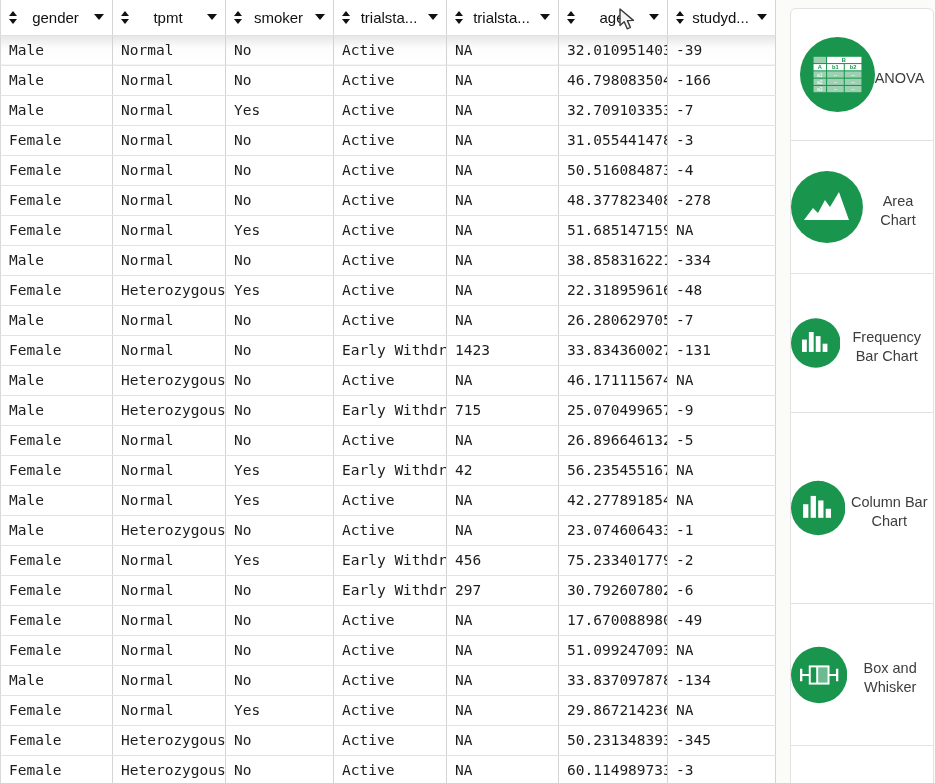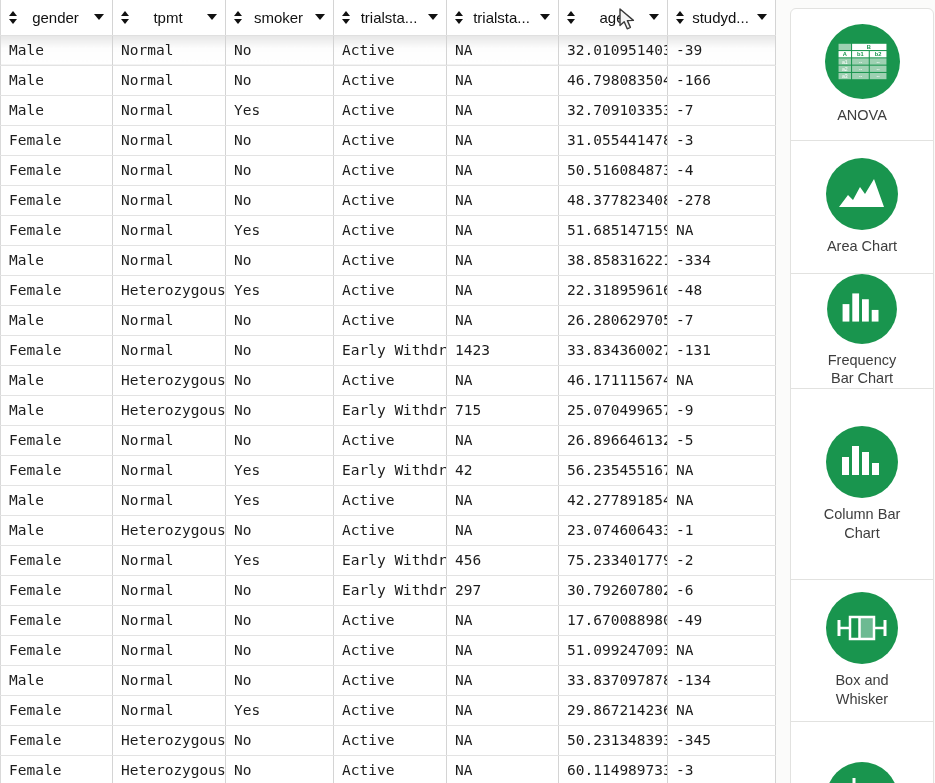--- a/index.html
+++ b/index.html
@@ -38,29 +38,29 @@
     border-bottom:1px solid #e3e3e3; background:#fff;
   }
   tbody tr:first-child td {
     background:linear-gradient(to bottom, #e6e6e6 0px, #fdfdfd 13px, #ffffff 100%);
   }
 
   
   .sidebar { position:absolute; left:790px; top:8px; width:144px; }
   .chart-card {
     background:#fff; border:1px solid #e2e2e0; margin-top:-1px;
-    display:flex; flex-direction:column; align-items:center; justify-content:center;
+    display:flex; flex-direction:row; align-items:center; justify-content:center;
     text-align:center; cursor:pointer;
   }
   .chart-card:first-child { border-radius:6px 6px 0 0; margin-top:0; }
   .card-label {
     font-size:14.5px; color:#3d3d3d; line-height:1.28; margin-top:7px;
     max-width:95px;
   }
-  .h-c1{height:133px;} .h-c2{height:134px;} .h-c3{height:116px;} .h-c4{height:192px;} .h-c5{height:143px;} .h-c6{height:160px; border-radius:0;}
+  .h-c1{height:133px;} .h-c2{height:134px;} .h-c3{height:140px;} .h-c4{height:192px;} .h-c5{height:143px;} .h-c6{height:160px; border-radius:0;}
 
   .icon-svg { display:block; }
   svg text { font-family:"Liberation Sans", sans-serif; }
 
   
   .cursor { position:absolute; left:618px; top:8px; pointer-events:none; z-index:50; }
 </style>
 </head>
 <body>
 

